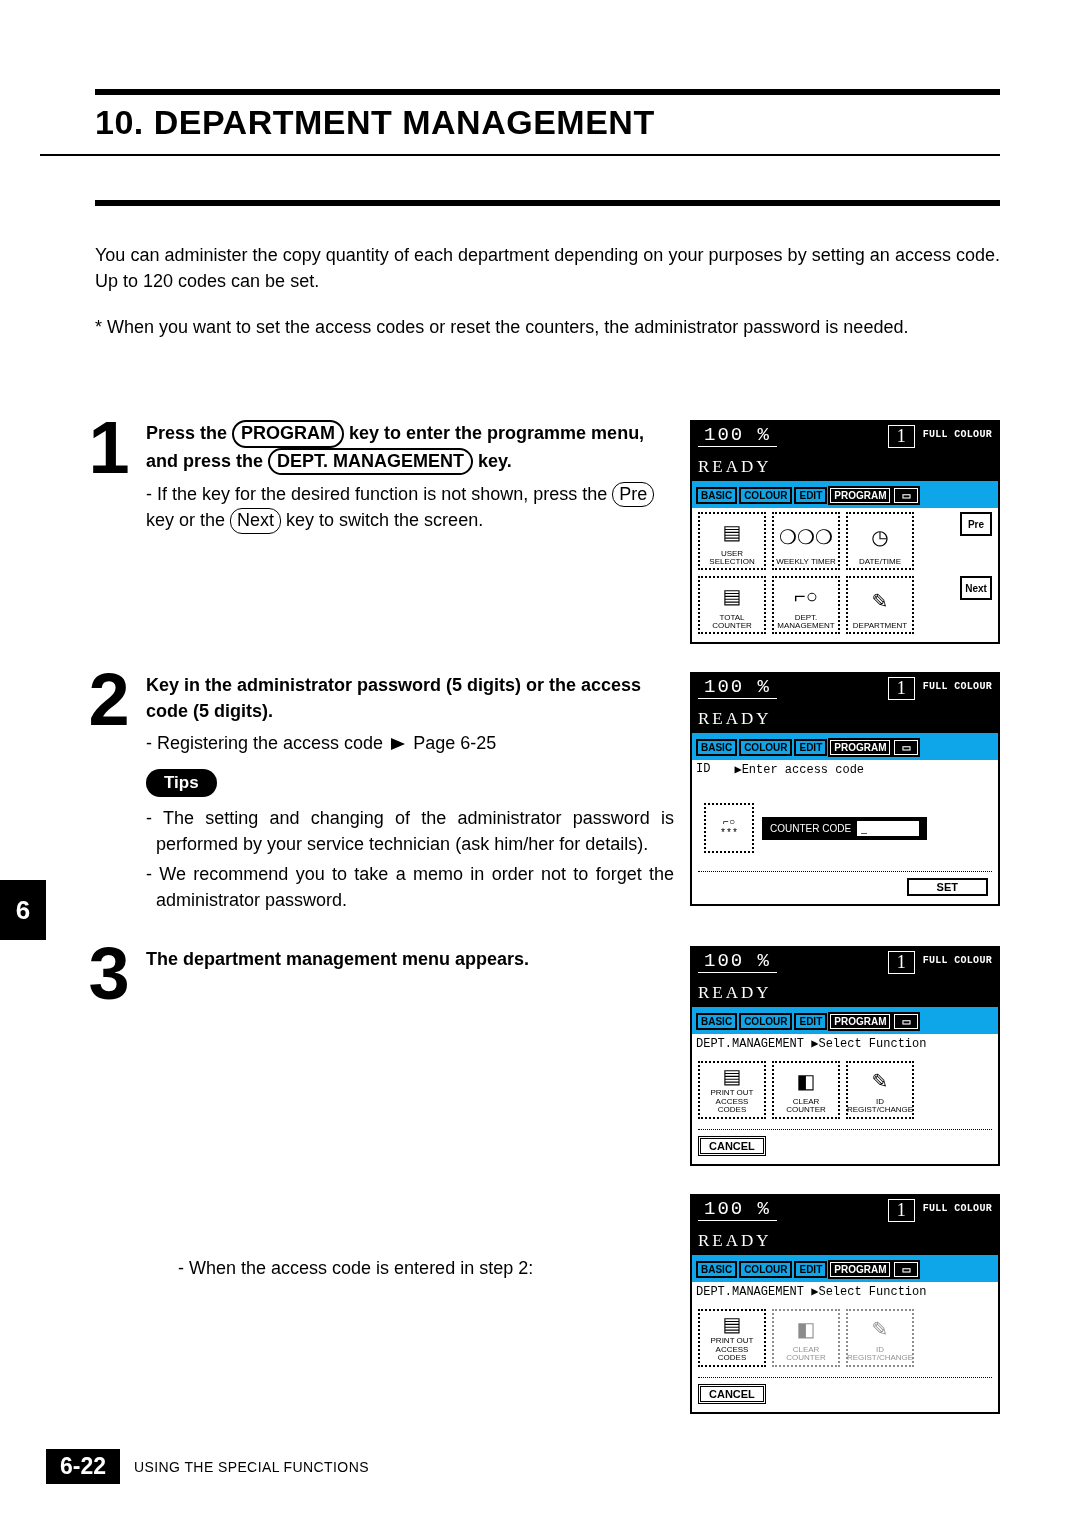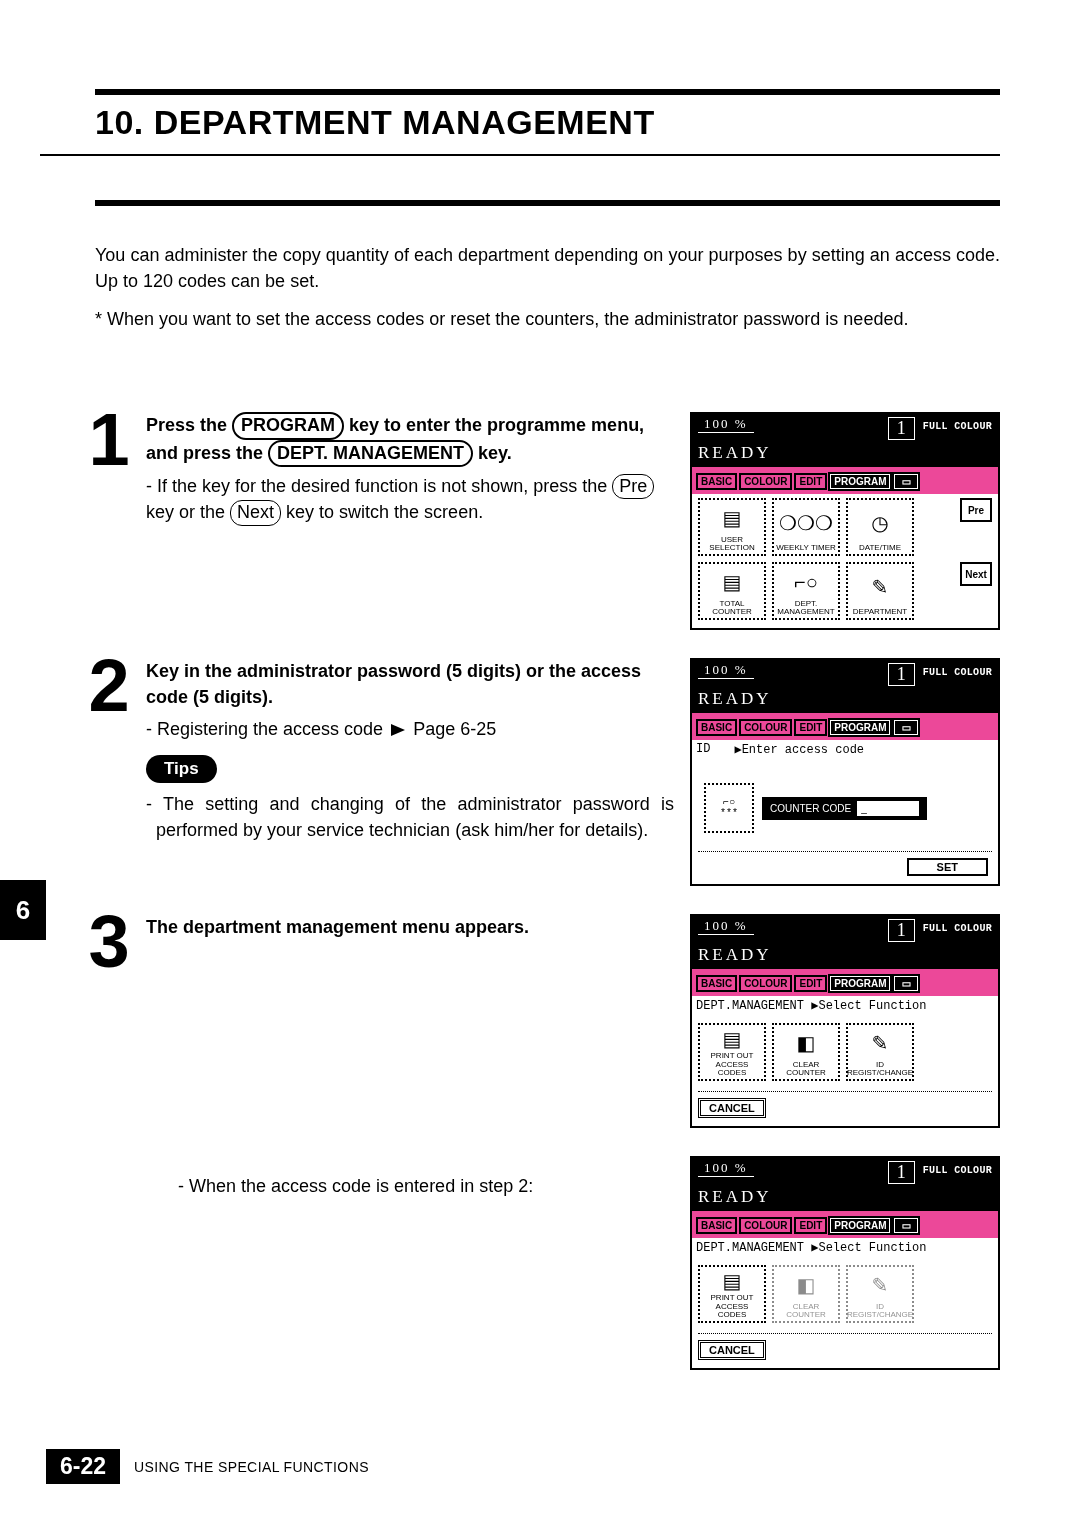--- a/index.html
+++ b/index.html
@@ -4,46 +4,46 @@
 <style>
   * { box-sizing: border-box; margin: 0; padding: 0; }
   body { width: 1080px; height: 1526px; background: #fff; font-family: Arial, Helvetica, sans-serif; color: #000; position: relative; }
   .page { padding: 50px 80px 60px 40px; position: relative; height: 100%; }
   .header-bar { background: #000; height: 6px; margin-bottom: 4px; }
   .title-wrap { border-bottom: 2px solid #000; margin-bottom: 44px; padding-left: 55px; margin-top: 39px; }
   .page-title { font-size: 34px; font-weight: bold; letter-spacing: 0.5px; padding: 4px 0 12px 0; }
   .thick-rule { height: 6px; background: #000; margin: 0 0 36px 55px; }
   .intro { margin-left: 55px; margin-right: 0; font-size: 18px; line-height: 1.45; text-align: justify; }
   .intro p { margin-bottom: 4px; }
-  .intro .note { margin-top: 12px; }
+  .intro .note { margin-top: 20px; }
 
   .body-grid { margin-top: 80px; margin-left: 40px; }
   .step-row { display: flex; align-items: flex-start; margin-bottom: 28px; position: relative; }
   .step-num { font-size: 74px; font-weight: bold; line-height: 0.75; width: 58px; flex-shrink: 0; text-align: center; font-family: Arial, sans-serif; }
   .step-text { flex: 1; font-size: 18px; line-height: 1.45; padding-right: 16px; }
   .step-text .bold { font-weight: bold; }
   .keycap { border: 2px solid #000; border-radius: 14px; padding: 0 7px; font-weight: bold; display: inline-block; line-height: 1.3; }
   .keycap-thin { border: 1.5px solid #000; border-radius: 12px; padding: 0 6px; font-weight: normal; display: inline-block; line-height: 1.3; }
   .sub-item { margin-top: 6px; }
   .arrow-right { display: inline-block; width: 0; height: 0; border-top: 6px solid transparent; border-bottom: 6px solid transparent; border-left: 14px solid #000; vertical-align: middle; margin: 0 3px 2px 3px; }
   .tips-pill { display: inline-block; background: #000; color: #fff; border-radius: 18px; padding: 2px 18px; font-size: 17px; font-weight: bold; margin: 12px 0 8px 0; }
   .tips-list { font-size: 18px; line-height: 1.45; }
   .tips-list li { list-style: none; text-indent: -10px; padding-left: 10px; margin-bottom: 4px; text-align: justify; }
   .tips-list li::before { content: "- "; }
 
   .side-tab { position: absolute; left: 0; top: 880px; width: 46px; height: 60px; background: #000; color: #fff; font-size: 26px; font-weight: bold; display: flex; align-items: center; justify-content: center; }
 
   
   .lcd { width: 310px; flex-shrink: 0; border: 2px solid #000; font-family: "Courier New", monospace; font-size: 12px; }
   .lcd-top { background: #000; color: #fff; padding: 2px 6px 4px 6px; }
-  .lcd-top .pct { font-family: Liberation Serif, serif; font-size: 13px; letter-spacing: 2px; border-bottom: 1px solid #fff; display: inline-block; padding: 0 6px; }
+  .lcd-top .pct { font-family: Liberation Mono, monospace; font-size: 19px; letter-spacing: 2px; border-bottom: 1px solid #fff; display: inline-block; padding: 0 6px; }
   .lcd-top .count { float: right; font-family: "Times New Roman", serif; font-size: 18px; border: 1px solid #fff; padding: 0 8px; margin-top: 1px; display: inline-block; }
   .lcd-top .mode { float: right; font-size: 10px; font-weight: bold; letter-spacing: 0.3px; margin-top: 5px; margin-left: 8px; }
   .lcd-top .ready { font-family: "Times New Roman", serif; font-size: 17px; letter-spacing: 3px; clear: right; margin-top: 10px; }
-  .lcd-tabs { display: flex; gap: 2px; padding: 6px 4px 4px 4px; background: #ec4899; font-family: Arial, sans-serif; font-size: 10px; font-weight: bold; }
+  .lcd-tabs { display: flex; gap: 2px; padding: 6px 4px 4px 4px; background: #0ea5e9; font-family: Arial, sans-serif; font-size: 10px; font-weight: bold; }
   .lcd-tab { border: 2px solid #000; padding: 1px 3px; text-align: center; flex: 0 0 auto; }
   .lcd-tab.program { background: #000; color: #fff; border-color: #fff; outline: 2px solid #000; outline-offset: -1px; }
   .lcd-tab.iconbox { width: 26px; background: #000; color: #fff; border: 2px solid #fff; outline: 2px solid #000; outline-offset: -1px; }
   .lcd-body { padding: 4px 6px 8px 6px; min-height: 100px; background: #fff; position: relative; }
   .lcd-grid { display: flex; flex-wrap: wrap; gap: 6px; }
   .lcd-cell { border: 2px dotted #000; width: 68px; height: 58px; display: flex; flex-direction: column; align-items: center; justify-content: flex-end; font-family: Arial, sans-serif; font-size: 8px; text-align: center; padding: 2px; line-height: 1.05; }
   .lcd-cell.disabled { opacity: 0.45; }
   .lcd-cell-icon { flex: 1; display: flex; align-items: center; justify-content: center; font-size: 20px; }
   .lcd-side-btn { border: 2px solid #000; width: 32px; height: 24px; font-size: 10px; font-weight: bold; display: flex; align-items: center; justify-content: center; font-family: Arial, sans-serif; }
   .lcd-prompt { font-family: Liberation Mono, monospace; font-size: 12px; padding: 2px 4px; display: flex; gap: 24px; }
@@ -54,21 +54,21 @@
   .lcd-set-btn { border: 2px solid #000; padding: 1px 28px; font-family: Arial, sans-serif; font-size: 11px; font-weight: bold; float: right; margin-top: 26px; margin-right: 4px; }
   .lcd-cancel-row { margin-top: 10px; }
   .lcd-cancel-btn { border: 3px double #000; padding: 1px 8px; font-family: Arial, sans-serif; font-size: 11px; font-weight: bold; display: inline-block; }
   .lcd-subhead { font-family: "Courier New", monospace; font-size: 12px; padding: 2px 4px 6px 4px; }
 
   .footer { position: absolute; bottom: 42px; left: 46px; display: flex; align-items: center; gap: 14px; }
   .page-num-box { background: #000; color: #fff; font-size: 23px; font-weight: bold; padding: 4px 14px; }
   .footer-label { font-size: 14px; letter-spacing: 0.4px; }
 
   .row-wrap { display: flex; align-items: flex-start; gap: 8px; }
-  .access-entered { margin-left: 98px; margin-top: 20px; margin-bottom: 8px; font-size: 18px; }
+  .access-entered { margin-left: 98px; margin-top: 64px; margin-bottom: 8px; font-size: 18px; }
 </style>
 </head>
 <body>
 
 <div class="page">
   <div class="title-wrap">
     <div class="header-bar"></div>
     <h1 class="page-title">10. DEPARTMENT MANAGEMENT</h1>
   </div>
 
@@ -151,20 +151,21 @@
       <div class="row-wrap" style="flex:1;">
         <div class="step-num">2</div>
         <div class="step-text">
           <span class="bold">Key in the administrator password (5 digits) or the access code (5 digits).</span>
           <div class="sub-item">
             <span>- Registering the access code </span><span class="arrow-right"></span><span> Page 6-25</span>
           </div>
           <div class="tips-pill">Tips</div>
           <ul class="tips-list">
             <li>The setting and changing of the administrator password is performed by your service technician (ask him/her for details).</li>
+            <li>We recommend you to take a memo in order not to forget the administrator password.</li>
           </ul>
         </div>
       </div>
 
       <div class="lcd">
         <div class="lcd-top">
           <span class="mode">FULL COLOUR</span>
           <span class="count">1</span>
           <span class="pct">100  %</span>
           <div class="ready">READY</div>

